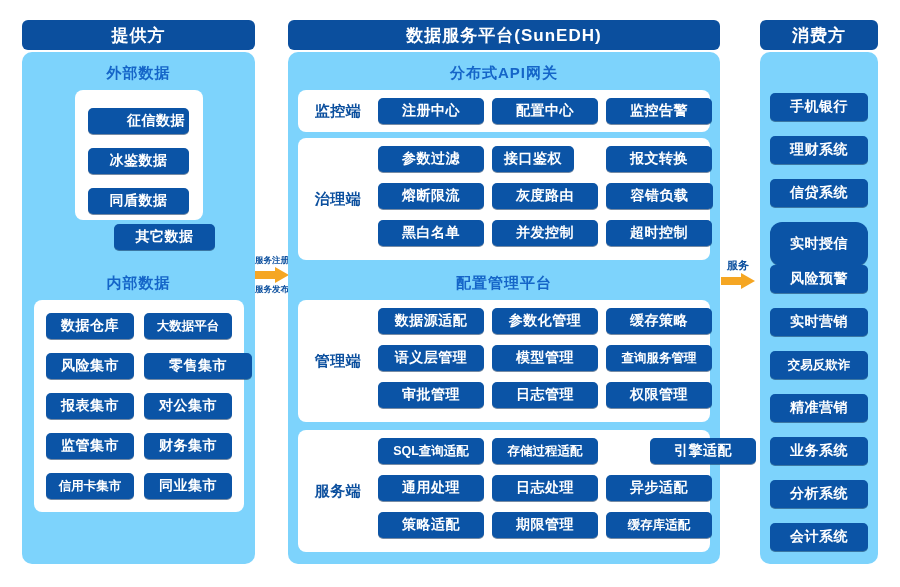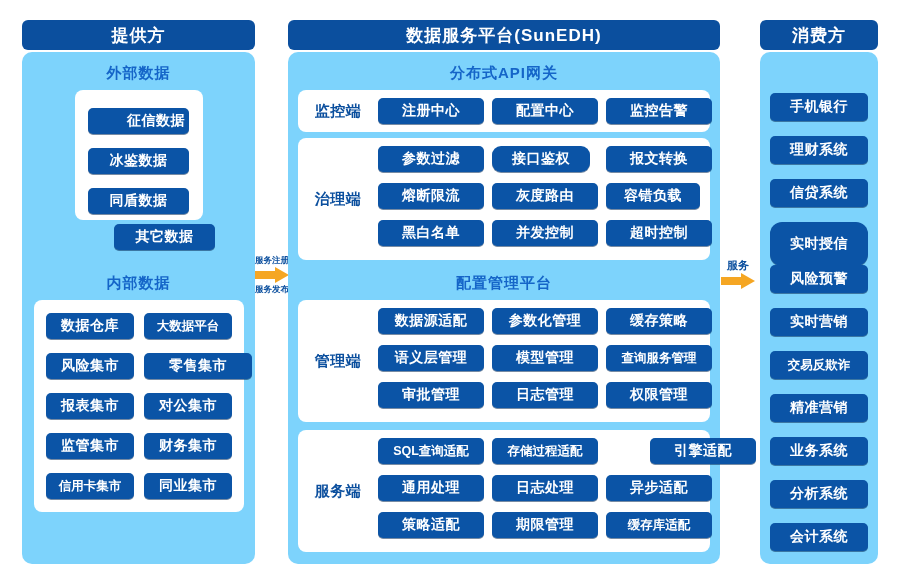--- a/index.html
+++ b/index.html
@@ -190,26 +190,26 @@
     <div class="card" style="left:10px; top:38px; width:412px; height:42px;"></div>
     <div class="row-label" style="left:16px; top:38px; width:68px; height:42px;">监控端</div>
     <div class="btn" style="left:90px; top:46px; width:106px; height:26px;">注册中心</div>
     <div class="btn" style="left:204px; top:46px; width:106px; height:26px;">配置中心</div>
     <div class="btn" style="left:318px; top:46px; width:106px; height:26px;">监控告警</div>
 
     <div class="card" style="left:10px; top:86px; width:412px; height:122px;"></div>
     <div class="row-label" style="left:16px; top:86px; width:68px; height:122px;">治理端</div>
 
     <div class="btn" style="left:90px; top:94px; width:106px; height:26px;">参数过滤</div>
-    <div class="btn" style="left:204px; top:94px; width:98px; height:26px;border-radius:9px;">接口鉴权</div>
+    <div class="btn" style="left:204px; top:94px; width:82px; height:26px;">接口鉴权</div>
     <div class="btn" style="left:318px; top:94px; width:106px; height:26px;">报文转换</div>
 
     <div class="btn" style="left:90px; top:131px; width:106px; height:26px;">熔断限流</div>
     <div class="btn" style="left:204px; top:131px; width:106px; height:26px;">灰度路由</div>
-    <div class="btn" style="left:318px; top:131px; width:94px; height:26px;">容错负载</div>
+    <div class="btn" style="left:318px; top:131px; width:107px; height:26px;">容错负载</div>
 
     <div class="btn" style="left:90px; top:168px; width:106px; height:26px;">黑白名单</div>
     <div class="btn" style="left:204px; top:168px; width:106px; height:26px;">并发控制</div>
     <div class="btn" style="left:318px; top:168px; width:106px; height:26px;">超时控制</div>
 
     <div class="section-title" style="top:222px;">配置管理平台</div>
 
     <div class="card" style="left:10px; top:248px; width:412px; height:122px;"></div>
     <div class="row-label" style="left:16px; top:248px; width:68px; height:122px;">管理端</div>
 

